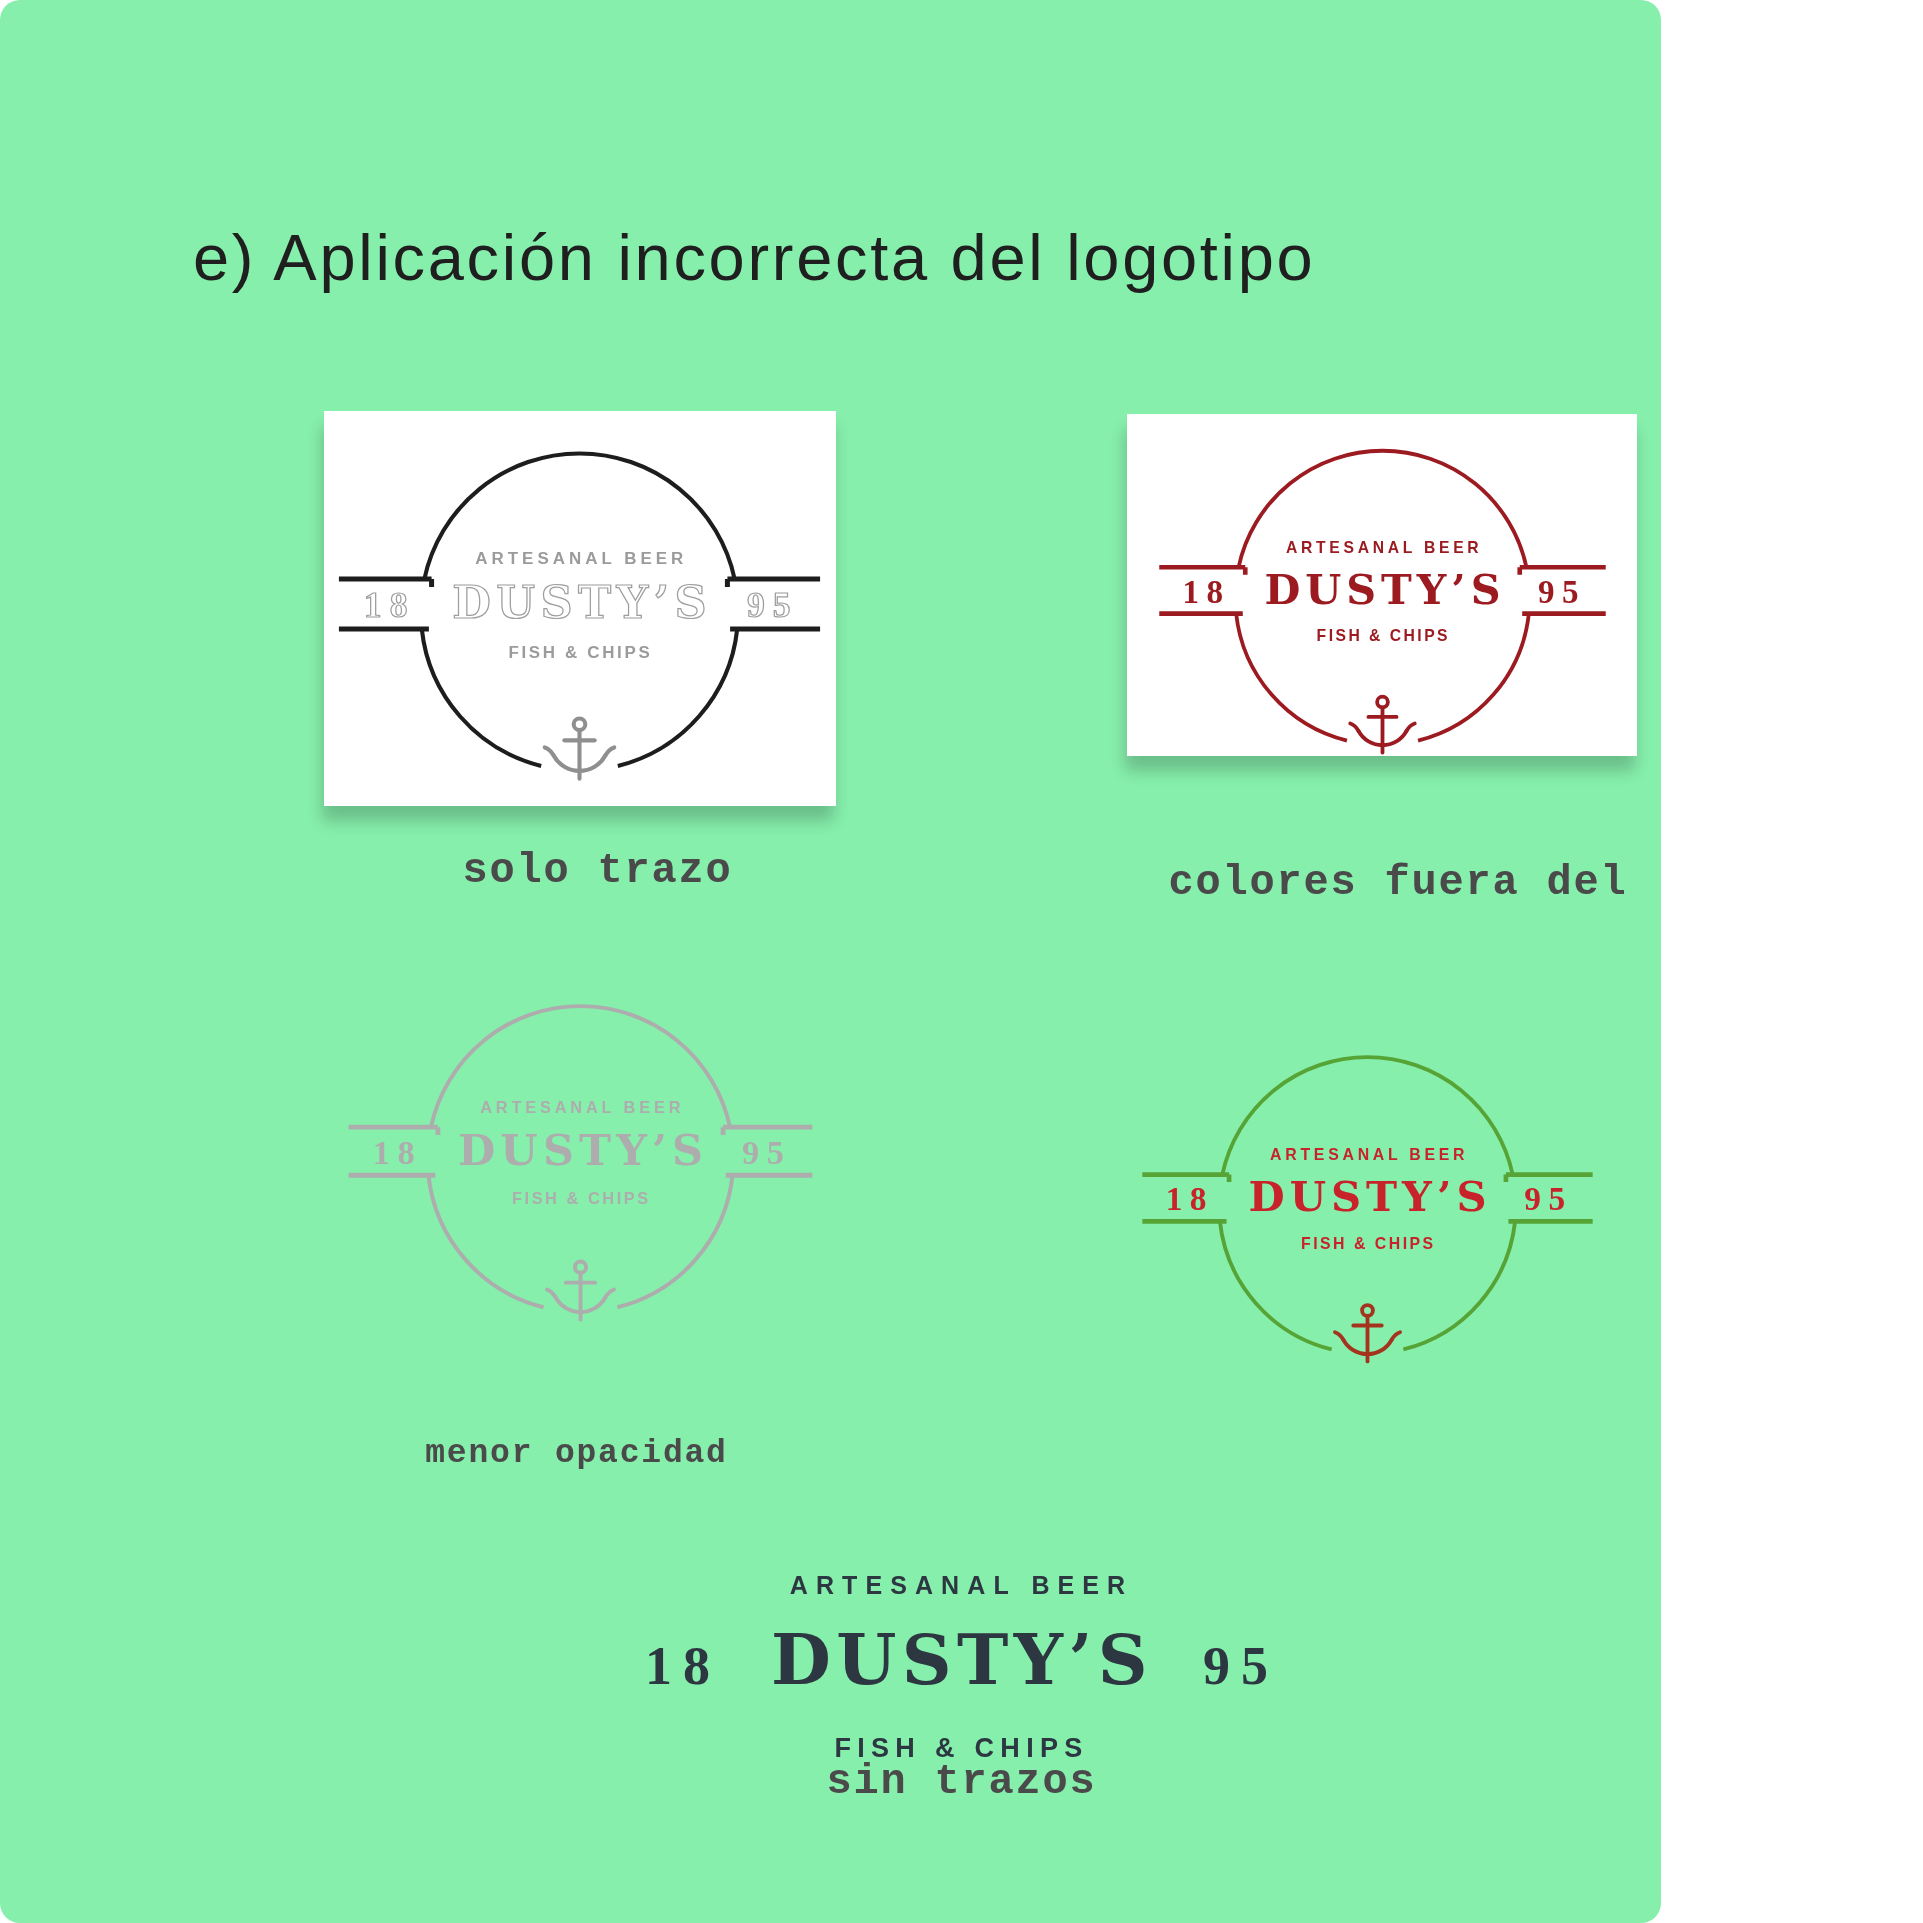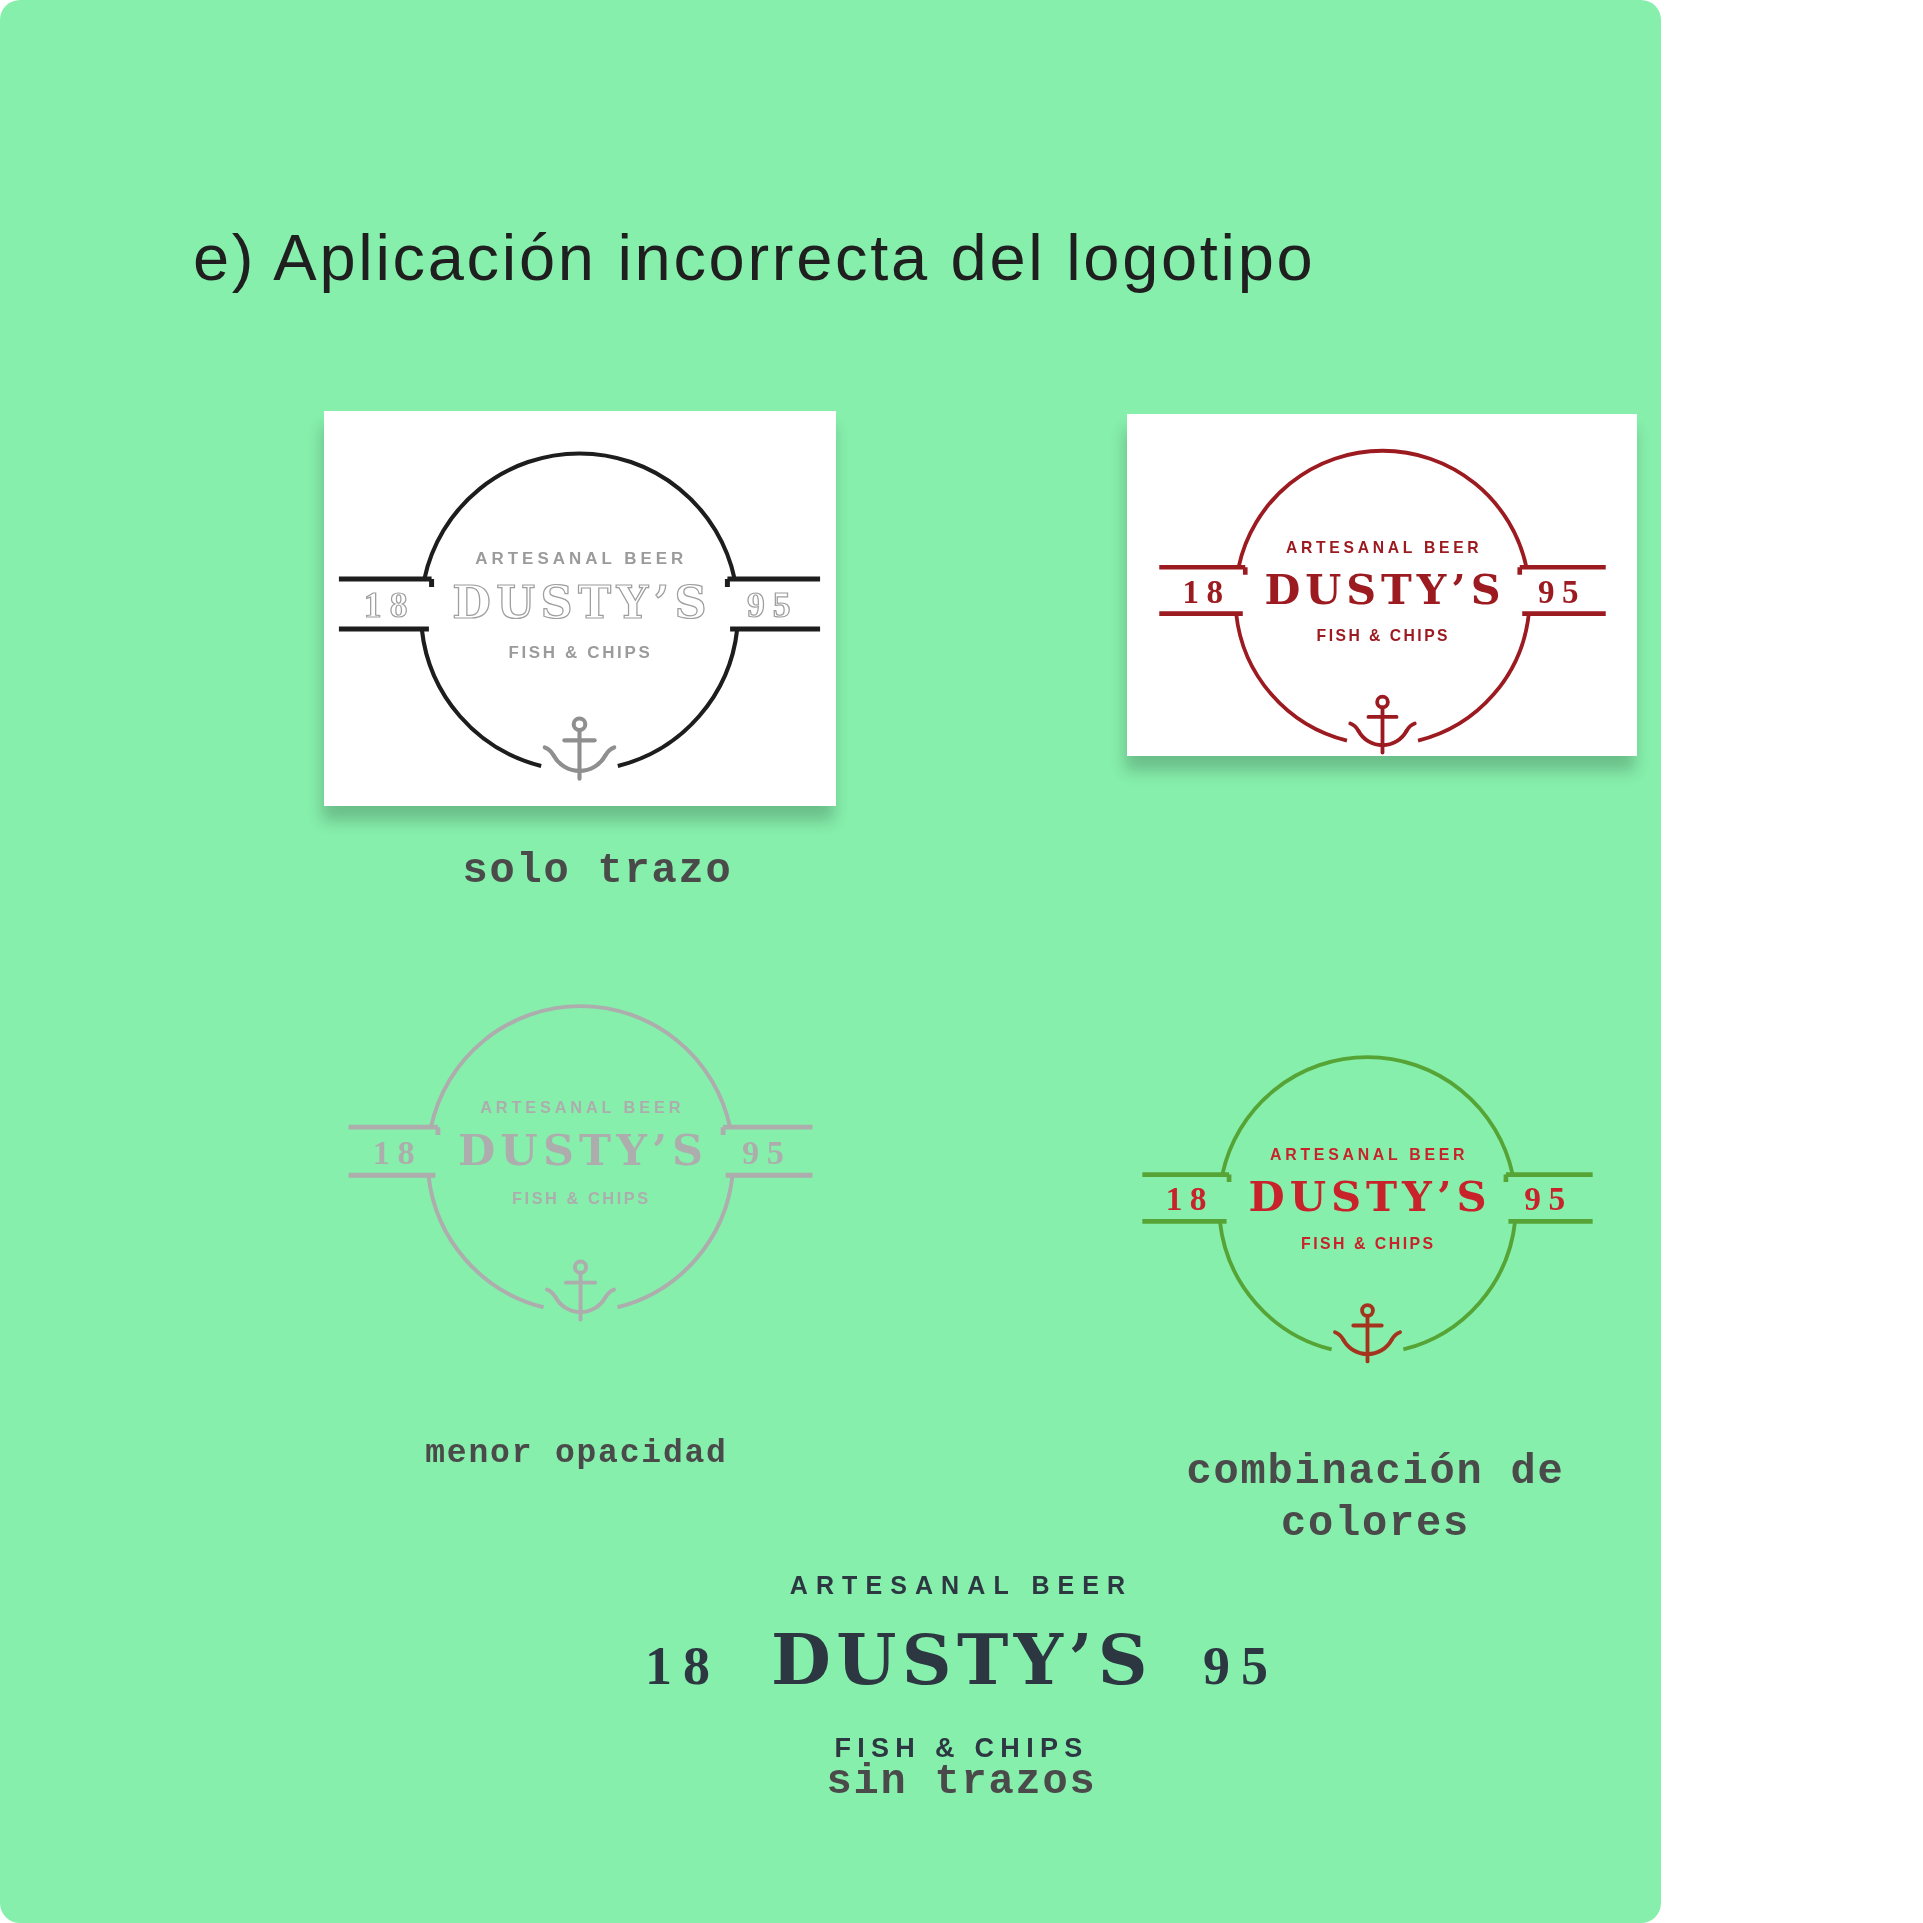--- a/index.html
+++ b/index.html
@@ -94,20 +94,21 @@
       <circle cx="280" cy="346" r="6.5"></circle>
       <path d="M 280 352.5 V 407"></path>
       <path d="M 263 364 H 297"></path>
       <path d="M 251 381 A 33 33 0 0 0 309 381"></path>
       <path d="M 251 381 Q 247 374 241 372"></path>
       <path d="M 309 381 Q 313 374 319 372"></path>
     </g>
   </svg>
     </div>
   <div class="caption cap-1" style="color: rgb(74, 74, 74);">
+    <div>colores fuera del</div>
   </div>
 
   <div class="logo-slot slot-2">
   <svg viewBox="0 0 560 430" xmlns="http://www.w3.org/2000/svg">
     <g fill="none" stroke="#adadad" stroke-width="4.6">
       <path d="M 105.9 183 A 178 178 0 0 1 454.1 183"></path>
       <path d="M 103 239 A 178 178 0 0 0 237 392.7"></path>
       <path d="M 457 239 A 178 178 0 0 1 323 392.7"></path>
     </g>
     <g fill="none" stroke="#adadad" stroke-width="5.6">
@@ -154,24 +155,20 @@
     <g fill="none" stroke="#a5341f" stroke-width="4.6" stroke-linecap="round">
       <circle cx="280" cy="346" r="6.5"></circle>
       <path d="M 280 352.5 V 407"></path>
       <path d="M 263 364 H 297"></path>
       <path d="M 251 381 A 33 33 0 0 0 309 381"></path>
       <path d="M 251 381 Q 247 374 241 372"></path>
       <path d="M 309 381 Q 313 374 319 372"></path>
     </g>
   </svg>
     </div>
-  <div class="caption cap-3" style="color: rgb(74, 74, 74);">
-    <div>combinación de</div>
-    <div>colores</div>
-  </div>
 
   <div class="bottom-logo">
     <div class="bl-top" style="color: rgb(44, 55, 66);">ARTESANAL BEER</div>
     <div class="bl-row">
       <span class="bl-year" style="color: rgb(44, 55, 66);">18</span>
       <span class="bl-name" style="color: rgb(44, 55, 66);">DUSTY’S</span>
       <span class="bl-year" style="color: rgb(44, 55, 66);">95</span>
     </div>
     <div class="bl-bottom" style="color: rgb(44, 55, 66);">FISH &amp; CHIPS</div>
   </div>

